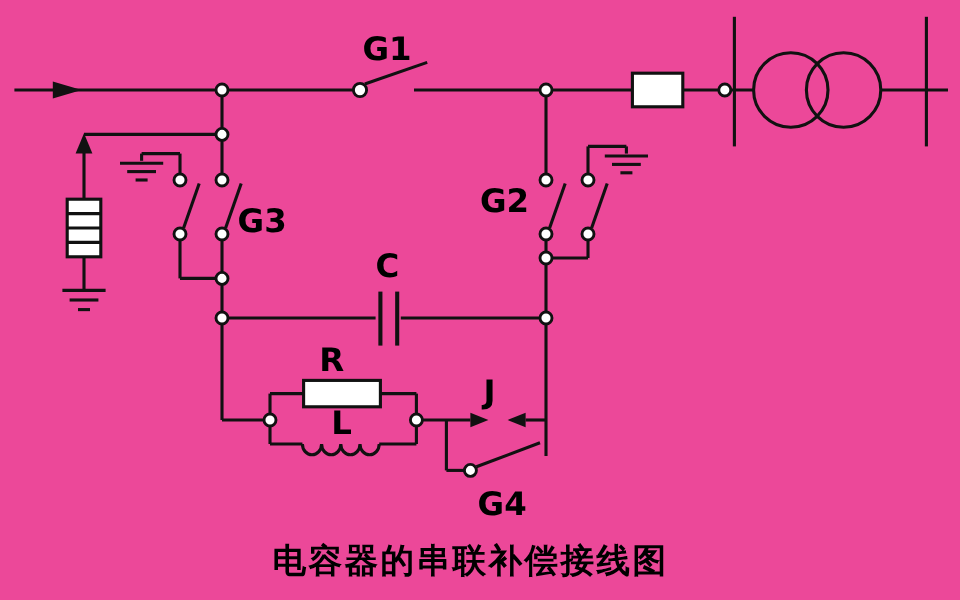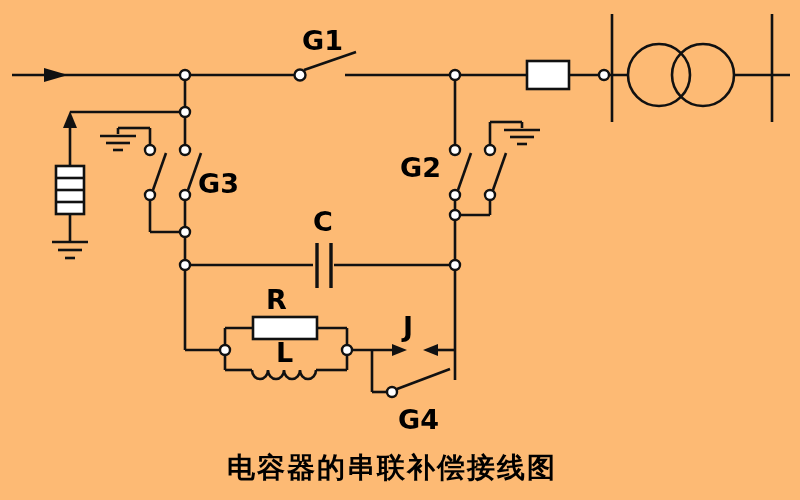--- a/index.html
+++ b/index.html
@@ -7,21 +7,21 @@
     padding: 0;
     width: 800px;
     height: 500px;
     background: #ffffff;
     overflow: hidden;
   }
   .stage {
     position: relative;
     width: 800px;
     height: 500px;
-    background: #fdba74;
+    background: #ec4899;
   }
   svg { display: block; }
   .w  { stroke: #111111; stroke-width: 2.6; fill: none; stroke-linecap: butt; }
   .w3 { stroke: #111111; stroke-width: 3.4; fill: none; }
   .nd { fill: #ffffff; stroke: #111111; stroke-width: 2.4; }
   .box { fill: #ffffff; stroke: #111111; stroke-width: 2.6; }
   .blk { fill: #111111; stroke: none; }
   text.lbl {
     font-family: "DejaVu Sans", "Liberation Sans", sans-serif;
     font-weight: bold;

